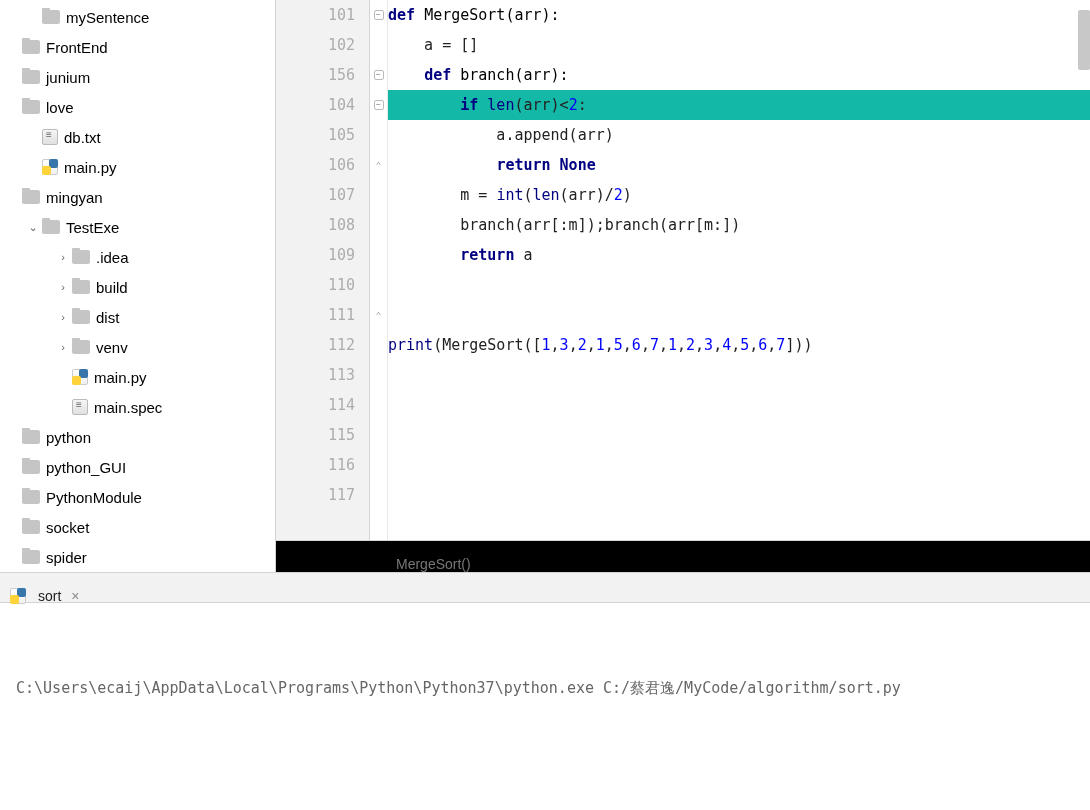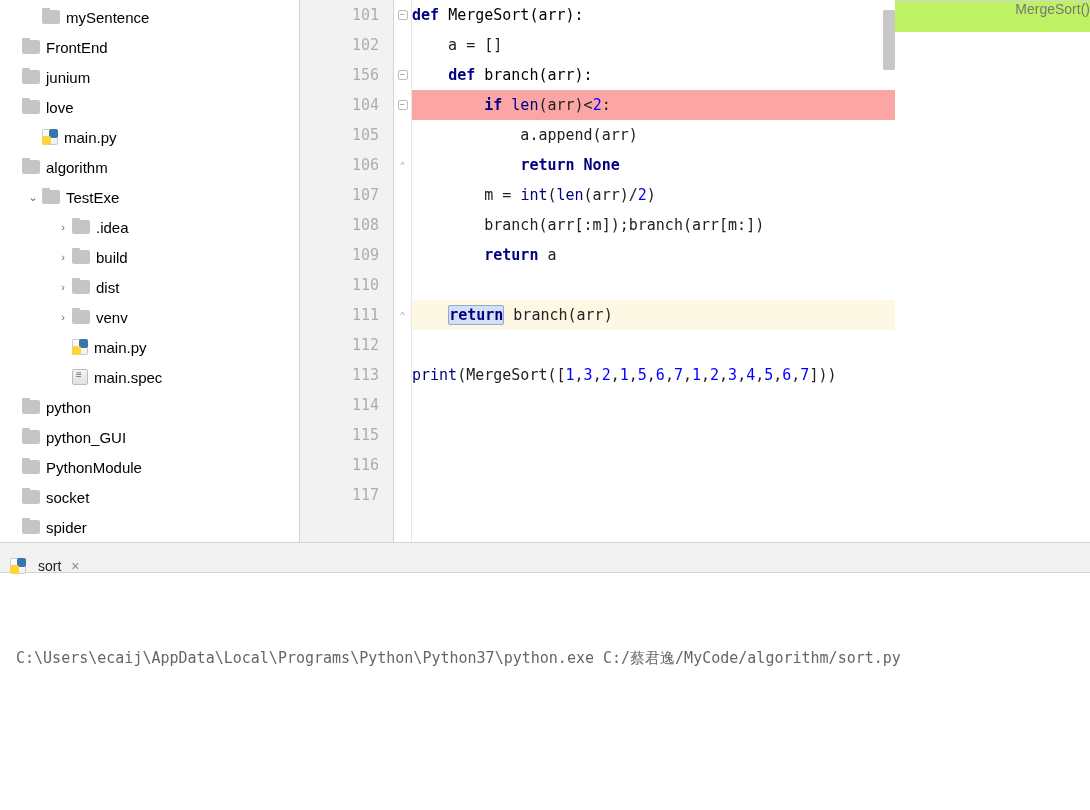--- a/index.html
+++ b/index.html
@@ -1,52 +1,52 @@
 <!DOCTYPE html>
 <html><head>
 <meta charset="utf-8">
 <style>
 * { margin: 0; padding: 0; box-sizing: border-box; }
 body { font-family: "Segoe UI", Arial, sans-serif; font-size: 14px; color: #222; background: #fff; width: 1090px; height: 810px; overflow: hidden; display: flex; flex-direction: column; }
 .main-area { display: flex; height: 628px; }
-.sidebar { width: 300px; border-right: 1px solid #d4d4d4; overflow-y: auto; background: #fff; padding-top: 2px; position: relative; }
+.sidebar { width: 276px; border-right: 1px solid #d4d4d4; overflow-y: auto; background: #fff; padding-top: 2px; position: relative; }
 .tree-item { display: flex; align-items: center; height: 30px; padding-left: 4px; cursor: pointer; }
 .chev { width: 18px; height: 18px; display: inline-flex; align-items: center; justify-content: center; color: #666; font-size: 11px; flex-shrink: 0; }
 .folder-icon { width: 18px; height: 14px; background: #c5c5c5; border-radius: 2px; margin-right: 6px; flex-shrink: 0; position: relative; }
 .folder-icon::before { content: ""; position: absolute; top: -2px; left: 0; width: 8px; height: 3px; background: #c5c5c5; border-radius: 1px 1px 0 0; }
 .file-icon { width: 16px; height: 16px; margin-right: 6px; flex-shrink: 0; display: inline-flex; align-items: center; justify-content: center; }
 .txt-icon { background: linear-gradient(#f5f5f5,#e0e0e0); border: 1px solid #bbb; border-radius: 2px; position: relative; }
 .txt-icon::after { content: "≡"; font-size: 10px; color: #666; position: absolute; top: -1px; left: 3px; }
 .py-icon { background: linear-gradient(#fff,#f0f0f0); border: 1px solid #ccc; border-radius: 2px; position: relative; }
 .py-icon::after { content: ""; position: absolute; bottom: -1px; left: -1px; width: 9px; height: 9px; background: #ffd43b; border-radius: 2px; }
 .py-icon::before { content: ""; position: absolute; top: -1px; right: -1px; width: 9px; height: 9px; background: #3776ab; border-radius: 2px; }
 .tree-label { white-space: nowrap; font-size: 15px; color: #000; }
 .indent-0 { padding-left: 4px; }
 .indent-1 { padding-left: 24px; }
 .indent-2 { padding-left: 54px; }
 
-.editor-area { flex: 1; display: flex; flex-direction: row; position: relative; }
+.editor-area { flex: 1; display: flex; flex-direction: column; position: relative; }
 .editor-body { flex: 1; display: flex; font-family: Consolas, monospace; font-size: 15px; background: #fff; overflow: hidden; }
 .gutter { width: 94px; background: #f2f2f2; color: #adadad; text-align: right; padding-right: 14px; border-right: 1px solid #d4d4d4; flex-shrink: 0; position: relative; }
 .gutter-line { height: 30px; line-height: 30px; position: relative; }
 .fold-strip { width: 18px; background: #fff; border-right: 1px solid #e8e8e8; flex-shrink: 0; }
 .fold-cell { height: 30px; display: flex; align-items: center; justify-content: center; color: #aaa; font-size: 10px; }
 .fold-mark { border: 1px solid #bbb; width: 10px; height: 10px; border-radius: 2px; display: flex; align-items: center; justify-content: center; font-size: 8px; line-height: 1; color: #888; background: #fff; }
 .code-area { flex: 1; position: relative; }
 .code-line { height: 30px; line-height: 30px; white-space: pre; padding-left: 0; }
-.hl-red { background: #fca5a5; }
+.hl-red { background: #14b8a6; }
 .hl-yellow { background: #fdf8e3; }
 .kw { color: #000080; font-weight: bold; }
 .num { color: #0000ff; }
 .fn { color: #000; }
 .bi { color: #000080; }
 .caret-box { border: 1px solid #94a7d8; background: #d6e0f5; border-radius: 2px; padding: 0 0px; }
 .minimap-thumb { position: absolute; right: 0; top: 10px; width: 12px; height: 60px; background: #c8c8c8; border-radius: 2px; }
 
-.breadcrumb-bar { height: 32px; border-top: 1px solid #d4d4d4; background: #bef264; display: flex; align-items: flex-start; padding-left: 120px; color: #777; font-size: 14px; }
+.breadcrumb-bar { height: 32px; border-top: 1px solid #d4d4d4; background: #000000; display: flex; align-items: flex-end; padding-left: 120px; color: #777; font-size: 14px; }
 
 .run-panel { flex: 1; border-top: 1px solid #d4d4d4; background: #fff; display: flex; flex-direction: column; }
 .run-tab-bar { height: 30px; background: #f2f2f2; border-bottom: 1px solid #d4d4d4; display: flex; align-items: center; }
 .run-tab { display: flex; align-items: center; padding: 0 10px; height: 100%; gap: 6px; margin-top: 16px; }
 .run-tab .py-icon { width: 16px; height: 16px; }
 .close-x { color: #888; font-size: 14px; cursor: pointer; margin-left: 4px; }
 .console { flex: 1; font-family: Consolas, monospace; font-size: 15px; padding: 10px 16px; line-height: 30px; white-space: pre-wrap; }
 .console-path { color: #666; }
 </style>
 </head>
@@ -69,27 +69,32 @@
         <span class="folder-icon"></span>
         <span class="tree-label">junium</span>
       </div>
       <div class="tree-item indent-0">
         <span class="chev"></span>
         <span class="folder-icon"></span>
         <span class="tree-label">love</span>
       </div>
       <div class="tree-item indent-1">
         <span class="chev"></span>
+        <span class="file-icon txt-icon"></span>
+        <span class="tree-label">db.txt</span>
+      </div>
+      <div class="tree-item indent-1">
+        <span class="chev"></span>
         <span class="file-icon py-icon"></span>
         <span class="tree-label">main.py</span>
       </div>
       <div class="tree-item indent-0">
         <span class="chev"></span>
         <span class="folder-icon"></span>
-        <span class="tree-label">algorithm</span>
+        <span class="tree-label">mingyan</span>
       </div>
       <div class="tree-item indent-1">
         <span class="chev">⌄</span>
         <span class="folder-icon"></span>
         <span class="tree-label">TestExe</span>
       </div>
       <div class="tree-item indent-2">
         <span class="chev">›</span>
         <span class="folder-icon"></span>
         <span class="tree-label">.idea</span>
@@ -196,21 +201,20 @@
       <div class="code-line"><span class="kw">def </span><span class="fn">MergeSort(arr):</span></div>
           <div class="code-line"><span>    a = []</span></div>
           <div class="code-line"><span>    </span><span class="kw">def </span><span class="fn">branch(arr):</span></div>
           <div class="code-line hl-red"><span>        </span><span class="kw">if </span><span class="bi">len</span><span>(arr)&lt;</span><span class="num">2</span><span>:</span></div>
           <div class="code-line"><span>            a.append(arr)</span></div>
           <div class="code-line"><span>            </span><span class="kw">return None</span></div>
           <div class="code-line"><span>        m = </span><span class="bi">int</span><span>(</span><span class="bi">len</span><span>(arr)/</span><span class="num">2</span><span>)</span></div>
           <div class="code-line"><span>        branch(arr[:m]);branch(arr[m:])</span></div>
           <div class="code-line"><span>        </span><span class="kw">return </span><span>a</span></div>
           <div class="code-line"><span></span></div>
-          <div class="code-line hl-yellow"><span>    </span><span class="kw caret-box">return</span><span> branch(arr)</span></div>
           <div class="code-line"><span></span></div>
           <div class="code-line"><span class="bi">print</span><span>(MergeSort([</span><span class="num">1</span><span>,</span><span class="num">3</span><span>,</span><span class="num">2</span><span>,</span><span class="num">1</span><span>,</span><span class="num">5</span><span>,</span><span class="num">6</span><span>,</span><span class="num">7</span><span>,</span><span class="num">1</span><span>,</span><span class="num">2</span><span>,</span><span class="num">3</span><span>,</span><span class="num">4</span><span>,</span><span class="num">5</span><span>,</span><span class="num">6</span><span>,</span><span class="num">7</span><span>]))</span></div>
           <div class="code-line"><span></span></div>
           <div class="code-line"><span></span></div>
           <div class="code-line"><span></span></div>
           <div class="code-line"><span></span></div>
         </div>
     </div>
     <div class="breadcrumb-bar">
       <span>MergeSort()</span>

